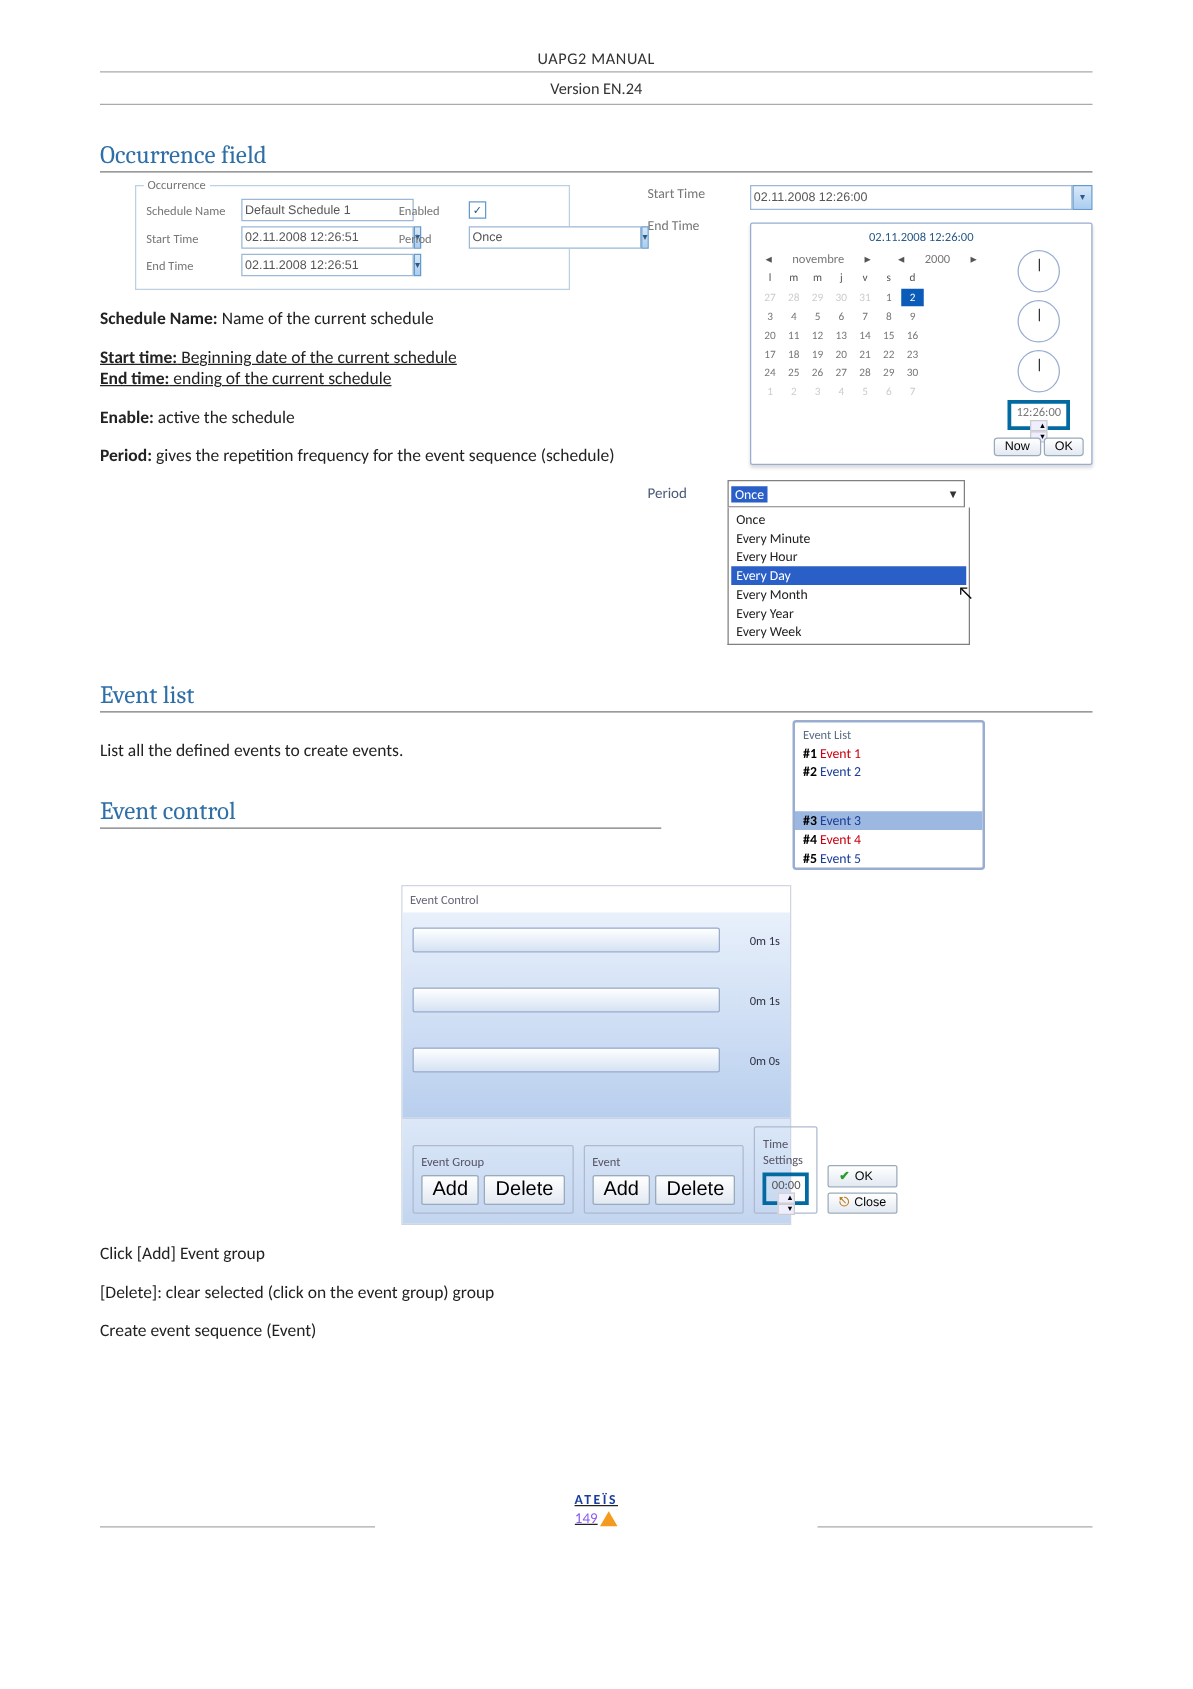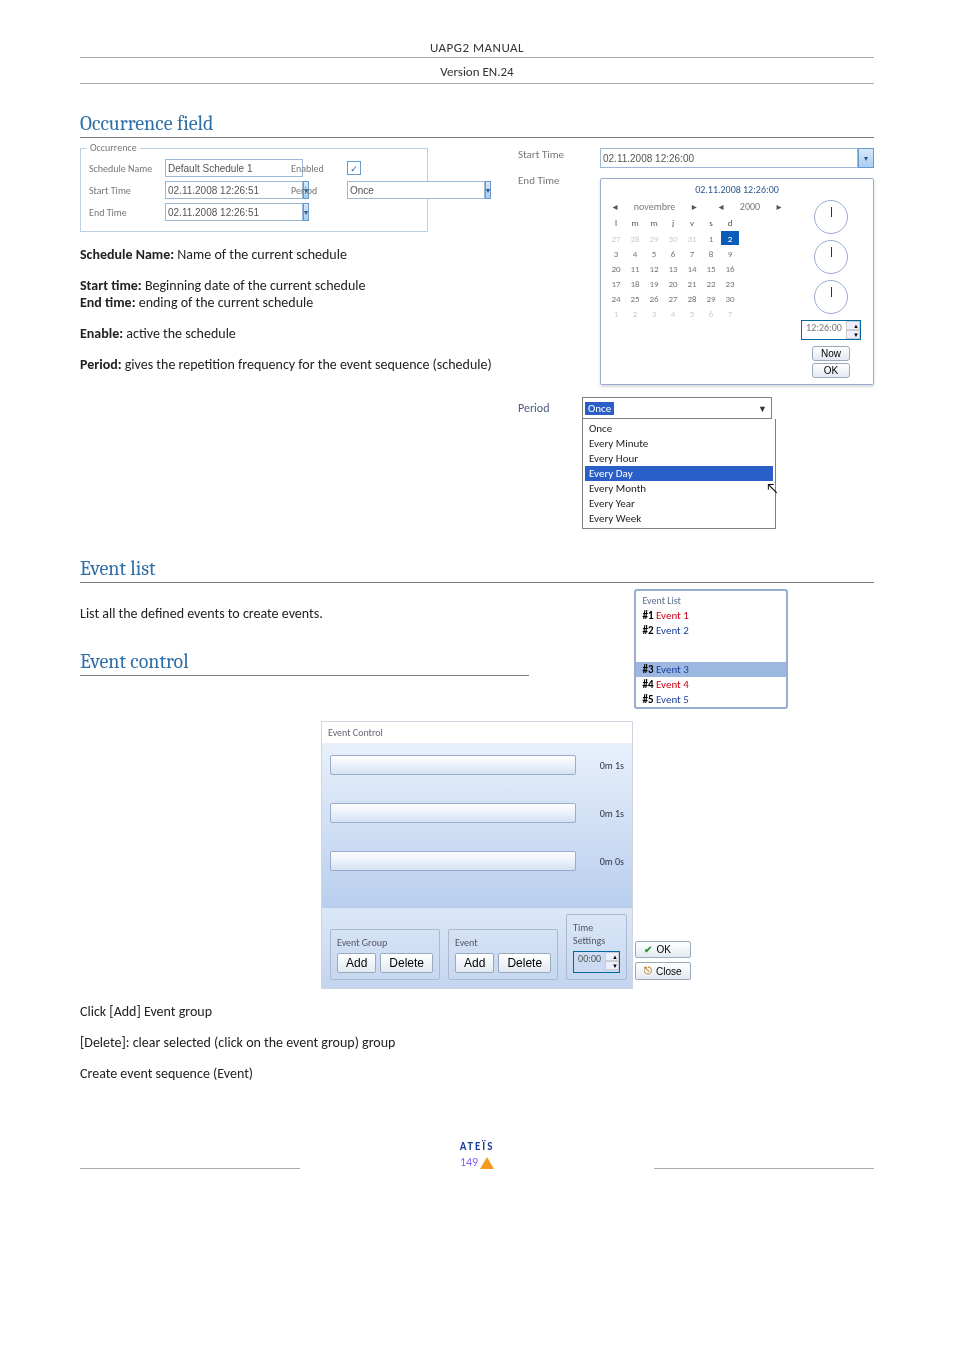--- a/index.html
+++ b/index.html
@@ -50,20 +50,21 @@
   
   .occurrence-box {
     border: 1px solid #bcd0e2;
     padding: 6px 8px 10px 8px;
     margin-top: 8px;
     font-size: 11px;
     color: #777;
     position: relative;
     width: 330px;
     background:#fff;
+    margin-left:28px;
   }
   .occurrence-box .legend {
     position: absolute;
     top: -8px;
     left: 6px;
     background:#fff;
     padding:0 3px;
     font-size:10px;
   }
   .form-row {
@@ -120,25 +121,25 @@
   .cal-head{display:flex;justify-content:space-between;color:#777;margin-bottom:2px;}
   .cal-head span{width:16px;text-align:center;}
   .arrow{color:#555;}
   .cal-grid{display:grid;grid-template-columns:repeat(7,18px);gap:1px;}
   .cal-grid span{width:18px;height:14px;display:flex;align-items:center;justify-content:center;color:#777;font-size:9px;}
   .cal-grid .dim{color:#ccc;}
   .cal-grid .sel{background:#0a5cb8;color:#fff;}
   .clock-col{width:72px;display:flex;flex-direction:column;gap:6px;align-items:center;}
   .clock-mini{width:32px;height:32px;border:1px solid #99add0;border-radius:50%;position:relative;}
   .clock-mini::after{content:"";position:absolute;width:1px;height:10px;background:#333;left:50%;top:6px;transform-origin:bottom;}
-  .spin{display:flex;align-items:flex-start;border:1px solid #0369a1;font-size:10px;height:18px;}
+  .spin{display:flex;align-items:center;border:3px solid #0369a1;font-size:10px;height:18px;flex-direction:column;}
   .spin .val{padding:0 4px;}
   .spin .ctrl{display:flex;flex-direction:column;}
   .spin .ctrl button{font-size:6px;height:9px;width:14px;line-height:6px;border:1px solid #ccc;background:#eef;cursor:pointer;}
-  .btn-row{display:flex;gap:2px;flex-direction:column;}
+  .btn-row{display:flex;gap:2px;}
   .btn-gray{font-size:10px;border:1px solid #9ab;background:linear-gradient(#fff,#e3e9f2);padding:1px 8px;border-radius:3px;cursor:pointer;}
 
   
   .period-fig{margin-top:12px;font-size:12px;color:#4a5a7a;}
   .period-fig .row1{display:grid;grid-template-columns:54px 190px;gap:10px;align-items:center;}
   .combo{
     border:1px solid #808080;background:#fff;height:20px;
     display:flex;align-items:center;justify-content:space-between;
     padding:0 2px 0 2px;
   }
@@ -176,29 +177,29 @@
   .slider-row{display:flex;align-items:center;gap:8px;margin-bottom:28px;}
   .slider{flex:1;height:18px;border:1px solid #9aaccc;background:linear-gradient(#fff,#d5e2f3);border-radius:2px;}
   .slider-time{width:40px;text-align:right;color:#334;font-size:10px;}
   .ec-bottom{
     display:flex;gap:8px;padding:6px 8px 8px 8px;background:linear-gradient(#dce8f8,#c3d5ef);
     align-items:flex-end;border-top:1px solid #b9c8e0;
   }
   .group-box{border:1px solid #aeb9cf;padding:6px 6px 6px 6px;border-radius:2px;}
   .group-box .t{font-size:10px;color:#556;margin-bottom:4px;}
   .btns{display:flex;gap:4px;}
-  .btn-mini{font-size:12px;border:1px solid #9ab;background:linear-gradient(#fff,#e3e9f2);padding:2px 8px;border-radius:2px;cursor:pointer;}
+  .btn-mini{font-size:16px;border:1px solid #9ab;background:linear-gradient(#fff,#e3e9f2);padding:2px 8px;border-radius:2px;cursor:pointer;}
   .okclose{display:flex;flex-direction:column;gap:4px;margin-left:auto;}
   .okbtn{font-size:10px;border:1px solid #9ab;background:linear-gradient(#fff,#e3e9f2);padding:2px 8px;border-radius:2px;display:flex;align-items:center;gap:4px;cursor:pointer;}
   .okbtn .ico-ok{color:#2a9a2a;font-weight:bold;}
   .okbtn .ico-close{color:#c07b1a;font-weight:bold;}
   .time-set .spin{height:20px;}
 
   
-  .footer-wrap{margin-top:58px;}
+  .footer-wrap{margin-top:120px;text-decoration:underline;}
   .footer-cols{display:flex;justify-content:space-between;align-items:flex-end;}
   .footer-line{border-top:1px solid #aaa;width:220px;}
   .footer-center{text-align:center;font-size:12px;}
   .ateis{color:#1a3e99;font-weight:bold;letter-spacing:2px;font-size:11px;}
   .pagen{color:#8b5cf6;font-size:12px;margin-top:2px;}
   .logo-tip{display:inline-block;width:0;height:0;border-left:7px solid transparent;border-right:7px solid transparent;border-bottom:12px solid #f39a1f;vertical-align:middle;margin-left:2px;}
 
 </style>
 </head>
 <body>
@@ -244,21 +245,21 @@
           <span class="dropdown-v">▾</span>
         </div>
         <span></span>
           <span></span>
       </div>
     </div>
 
     <div class="para">
       <span class="bold">Schedule Name:</span><span> Name of the current schedule</span>
     </div>
-    <div class="para" style="margin-bottom:6px;">
+    <div class="para" style="margin-bottom:6px;text-decoration:underline;">
       <span class="bold">Start time:</span><span> Beginning date of the current schedule</span><br>
       <span class="bold">End time:</span><span> ending of the current schedule</span>
     </div>
     <div class="para">
       <span class="bold">Enable:</span><span> active the schedule</span>
     </div>
     <div class="para">
       <span class="bold">Period:</span><span> gives the repetition frequency for the event sequence (schedule)</span>
     </div>
   </div>

